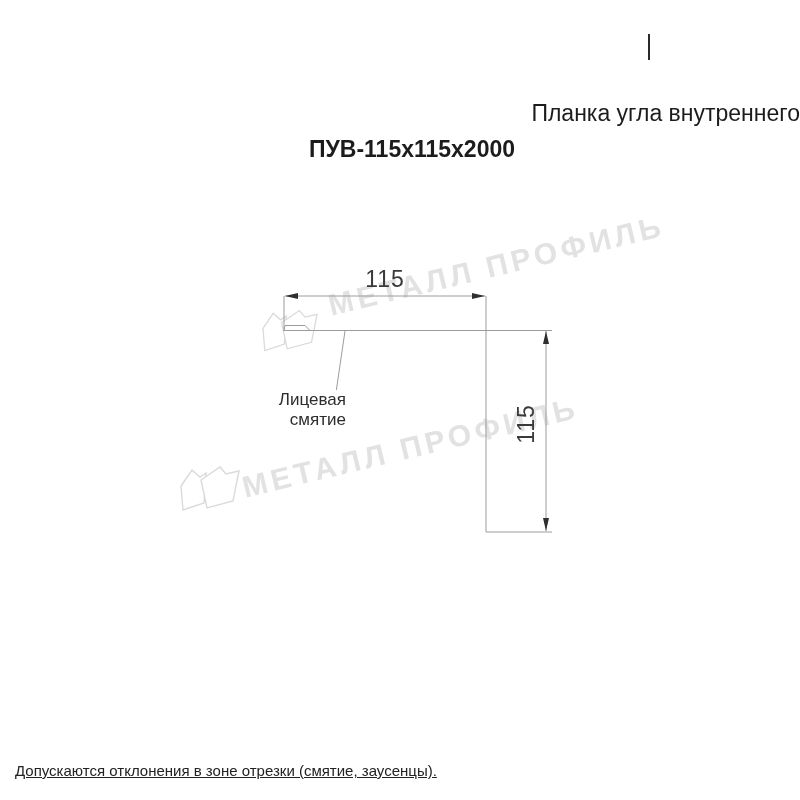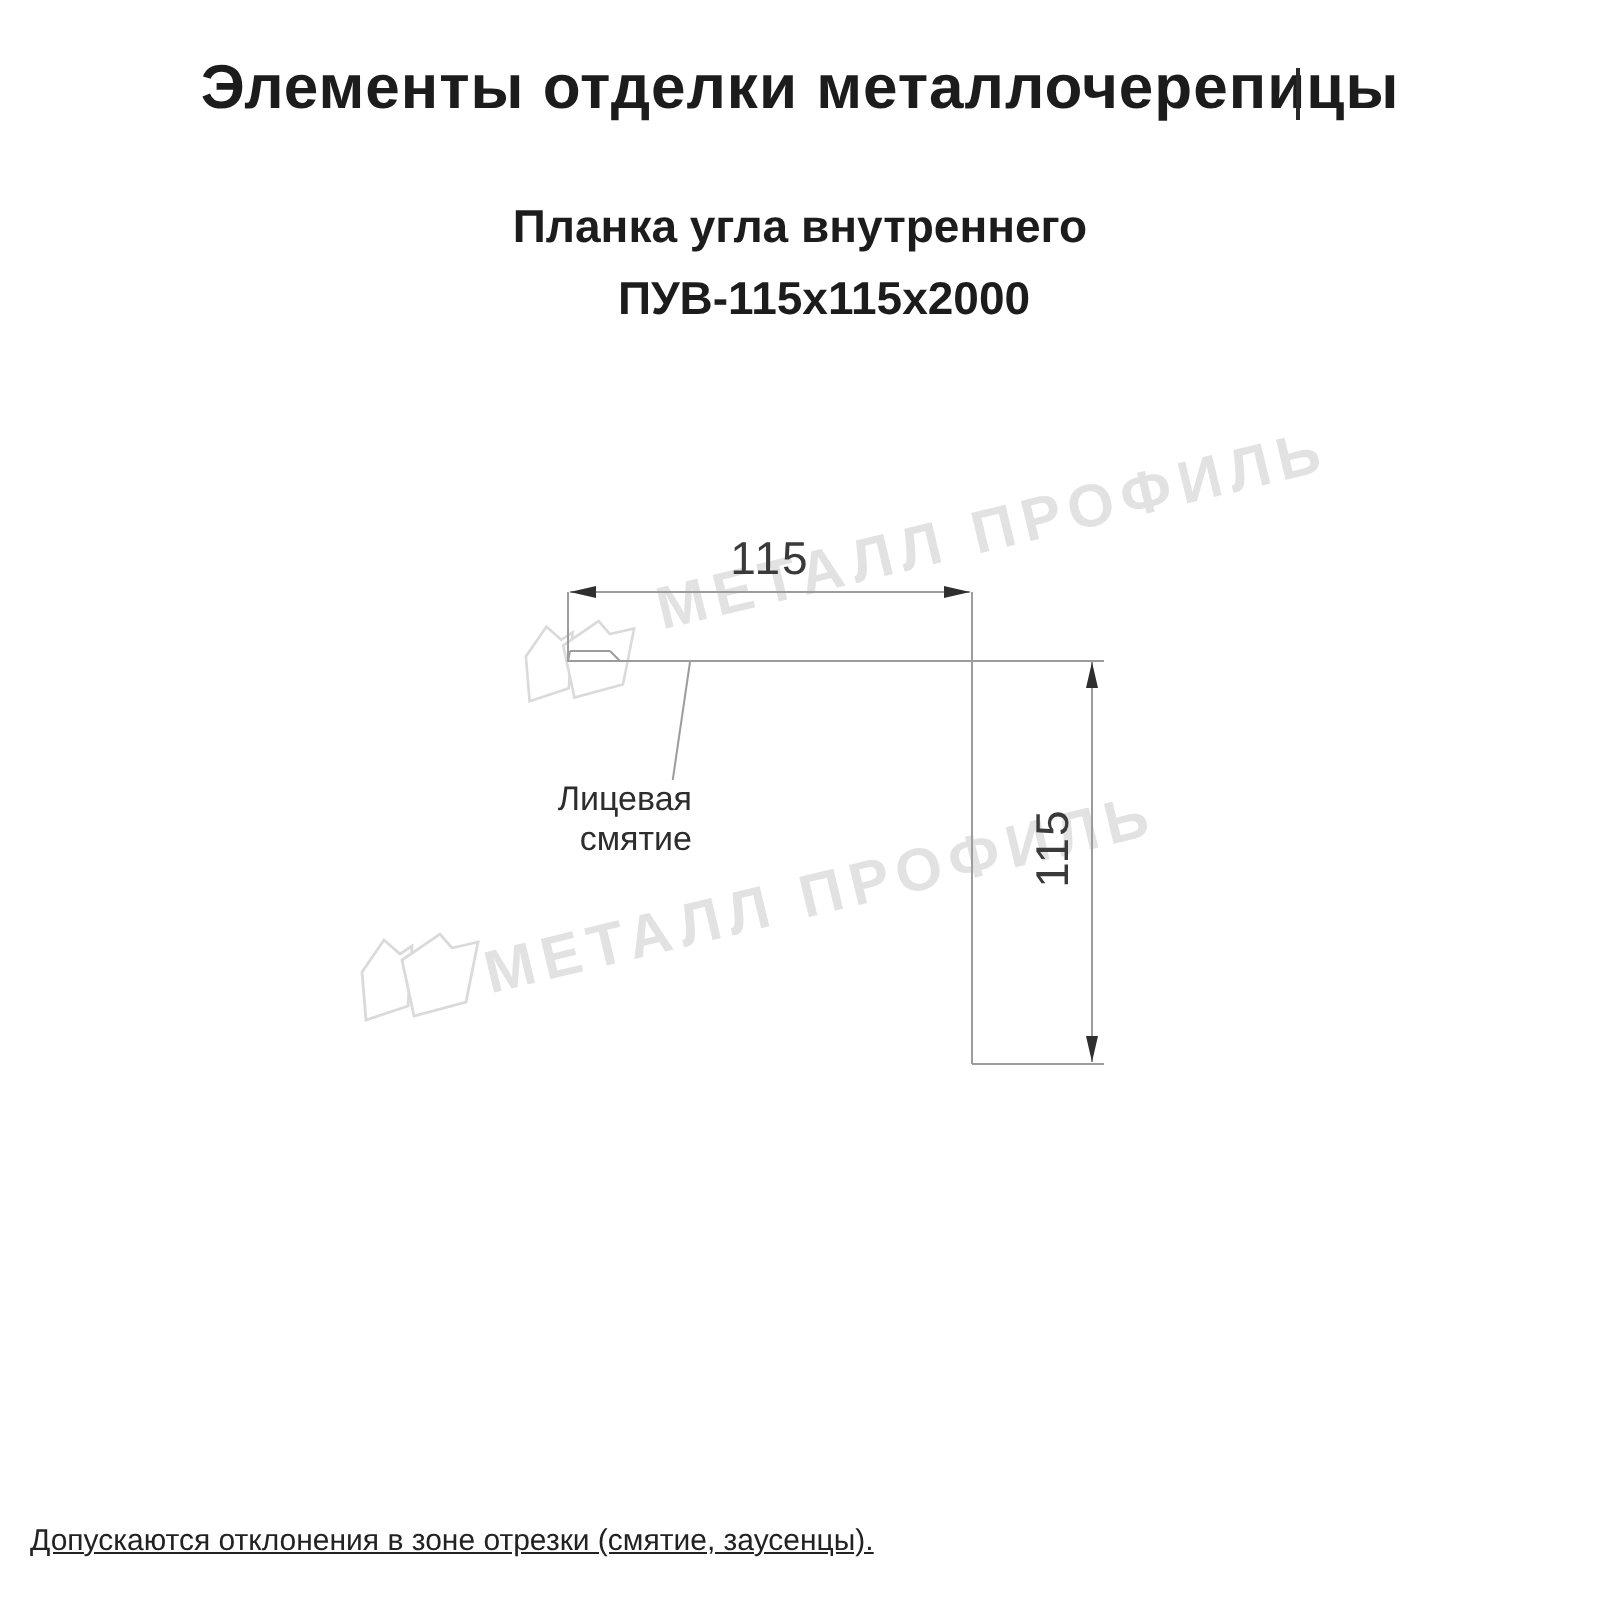--- a/index.html
+++ b/index.html
@@ -9,22 +9,22 @@
   }
   .abs{position:absolute;}
   .page-title{
     left:0;top:26px;width:800px;text-align:center;
     font-size:31px;font-weight:bold;letter-spacing:0.5px;color:#1c1c1c;
   }
   .title-bar{
     left:648px;top:34px;width:2px;height:26px;background:#2a2a2a;
   }
   .product-name{
-    left:0;top:100px;width:800px;text-align:center;
-    font-size:23px;font-weight:bold;color:#1c1c1c;
+    left:0;top:100px;width:800px;text-align:right;
+    font-size:23px;font-weight:normal;color:#1c1c1c;
   }
   .product-code{
     left:12px;top:136px;width:800px;text-align:center;
     font-size:23px;font-weight:bold;color:#1c1c1c;
   }
   .wm-text{
     height:30px;line-height:30px;white-space:nowrap;
     font-size:30px;font-weight:bold;letter-spacing:4px;
     color:#e2e2e2;transform:rotate(-13.5deg);transform-origin:left center;
     user-select:none;
@@ -48,21 +48,20 @@
     left:15px;width:770px;font-size:15px;color:#222222;white-space:nowrap;
   }
   .note1{top:742px;}
   .note2{top:762px;text-decoration:underline;}
 </style>
 </head>
 <body>
 
 <div class="page">
 
-  <div class="abs page-title">Элементы отделки металлочерепицы</div>
   <div class="abs title-bar"></div>
   <div class="abs product-name">Планка угла внутреннего</div>
   <div class="abs product-code">ПУВ-115х115х2000</div>
 
   <svg class="abs" style="left:262px;top:308px" width="56" height="48" viewBox="0 0 60 50">
     <polygon points="1,21 12,5 20,12 26,8 24,38 3,45" fill="#ffffff" stroke="#dadada" stroke-width="1.4"></polygon>
     <polygon points="21,15 40,2 46,9 59,6 53,36 27,43" fill="#ffffff" stroke="#dadada" stroke-width="1.4"></polygon>
   </svg>
   <div class="abs wm-text wm1">МЕТАЛЛ ПРОФИЛЬ</div>
 

